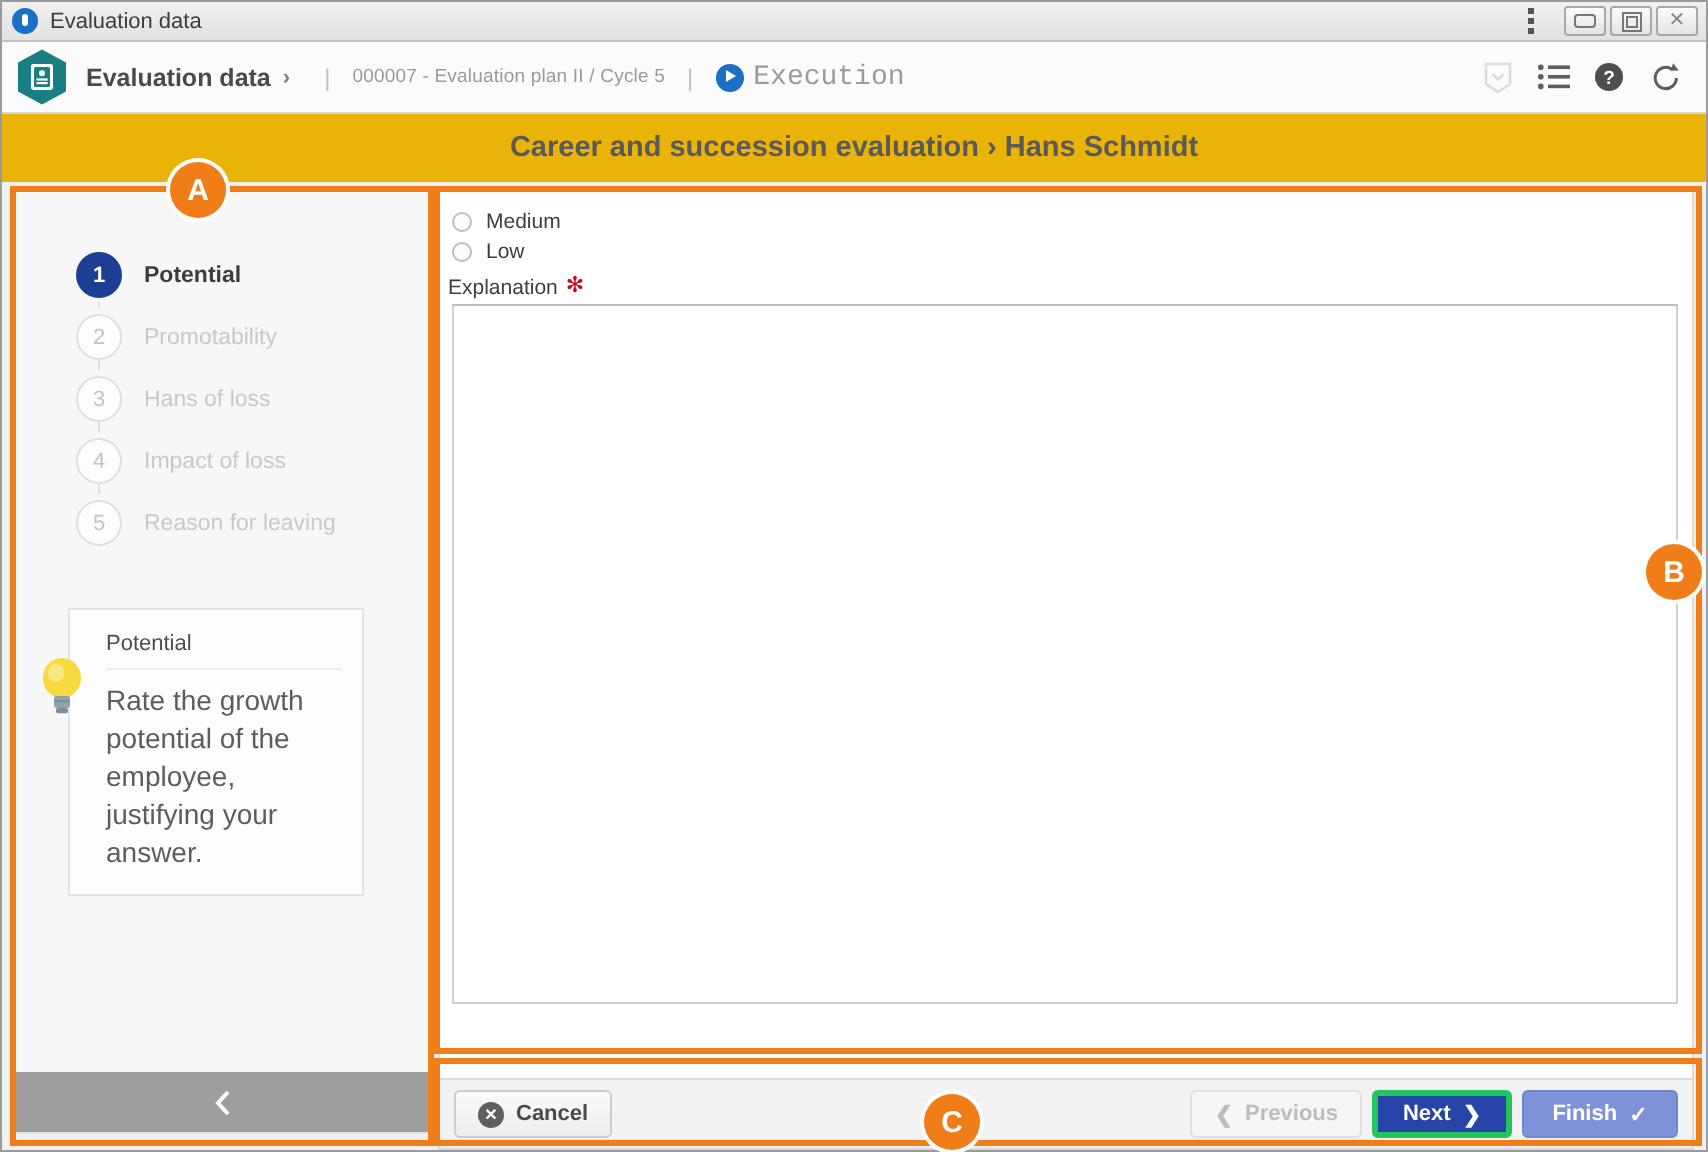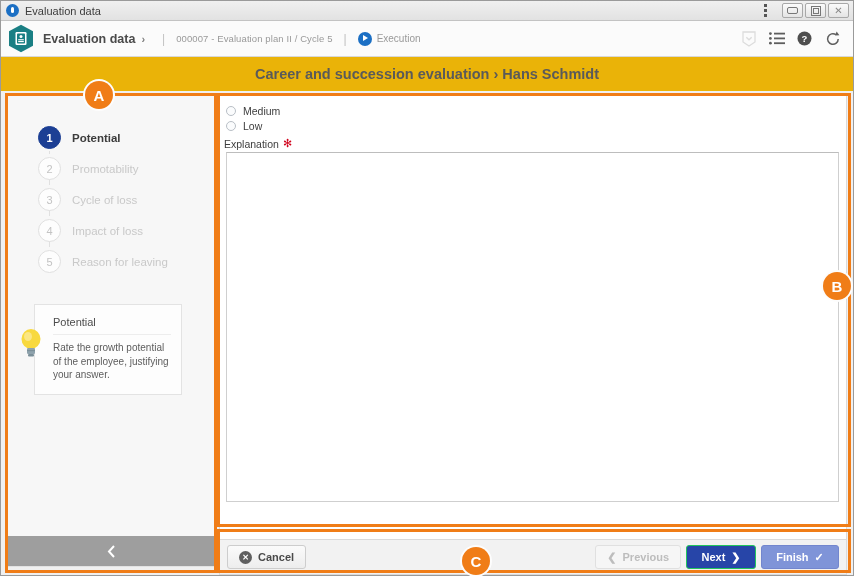--- a/index.html
+++ b/index.html
@@ -79,21 +79,21 @@
   .crumb-sub { font-size: 9.5px; color: #9a9a9a; letter-spacing: 0.1px; }
   .play-icon {
     flex: none; width: 14px; height: 14px; border-radius: 50%;
     background: #1b6fc4; position: relative; margin-right: 5px;
   }
   .play-icon::after {
     content: ""; position: absolute; left: 5px; top: 3.5px;
     border-left: 5px solid #fff;
     border-top: 3.5px solid transparent; border-bottom: 3.5px solid transparent;
   }
-  .crumb-exec { font-size: 10px; color: #9a9a9a; }
+  .crumb-exec { font-size: 14px; color: #9a9a9a; font-family: Liberation Mono, monospace; }
   .crumb-tools { margin-left: auto; display: flex; align-items: center; gap: 11px; margin-right: 12px; }
   .ct { width: 17px; height: 17px; display: flex; align-items: center; justify-content: center; }
 
   
   .pagetitle {
     position: absolute; left: 0; top: 56px;
     width: 852px; height: 34px;
     background: #eab308;
     display: flex; align-items: center; justify-content: center;
   }
@@ -138,21 +138,21 @@
     background: #e0e0e0; z-index: 1;
   }
 
   
   .tipwrap { position: relative; margin: 27px 0 0 26px; width: 148px; }
   .tipcard {
     border: 1px solid #e3e3e3; background: #fdfdfd;
     padding: 11px 10px 12px 18px; min-height: 74px;
   }
   .tip-title { font-size: 11px; color: #4c4c4c; padding-bottom: 6px; border-bottom: 1px solid #ededed; }
-  .tip-text { font-size: 10px; color: #5d5d5d; line-height: 1.35; margin-top: 6px; }
+  .tip-text { font-size: 14px; color: #5d5d5d; line-height: 1.35; margin-top: 6px; }
   .bulb { position: absolute; left: -16px; top: 22px; width: 26px; height: 32px; }
 
   .collapse-bar {
     position: absolute; left: 0; bottom: 0;
     width: 206px; height: 30px;
     background: #9e9e9e;
     display: flex; align-items: center; justify-content: center;
     cursor: pointer;
   }
   .collapse-bar svg { display: block; }
@@ -208,21 +208,21 @@
   .xcircle {
     width: 13px; height: 13px; border-radius: 50%; background: #5f5f5f;
     color: #fff; font-size: 8px; display: flex; align-items: center; justify-content: center;
     flex: none;
   }
   .footer-right { margin-left: auto; display: flex; gap: 5px; }
   .btn-prev {
     background: #f6f6f6; border: 1px solid #e0e0e0; color: #bdbdbd;
   }
   .btn-next {
-    background: #2745a8; border: 1px solid #22c55e; color: #fff;
+    background: #2745a8; border: 3px solid #22c55e; color: #fff;
     min-width: 70px;
   }
   .btn-finish {
     background: #7f94d8; border: 1px solid #7286ce; color: #fff;
     min-width: 78px;
   }
 
   
   .anno {
     position: absolute; border: 3px solid #f07d17;
@@ -334,21 +334,21 @@
         </div>
 
         <div class="step idle">
           <div class="step-bubble">2</div>
           <div class="step-label">Promotability</div>
           <div class="step-line"></div>
         </div>
 
         <div class="step idle">
           <div class="step-bubble">3</div>
-          <div class="step-label">Cycle of loss</div>
+          <div class="step-label">Hans of loss</div>
           <div class="step-line"></div>
         </div>
 
         <div class="step idle">
           <div class="step-bubble">4</div>
           <div class="step-label">Impact of loss</div>
           <div class="step-line"></div>
         </div>
 
         <div class="step idle">

